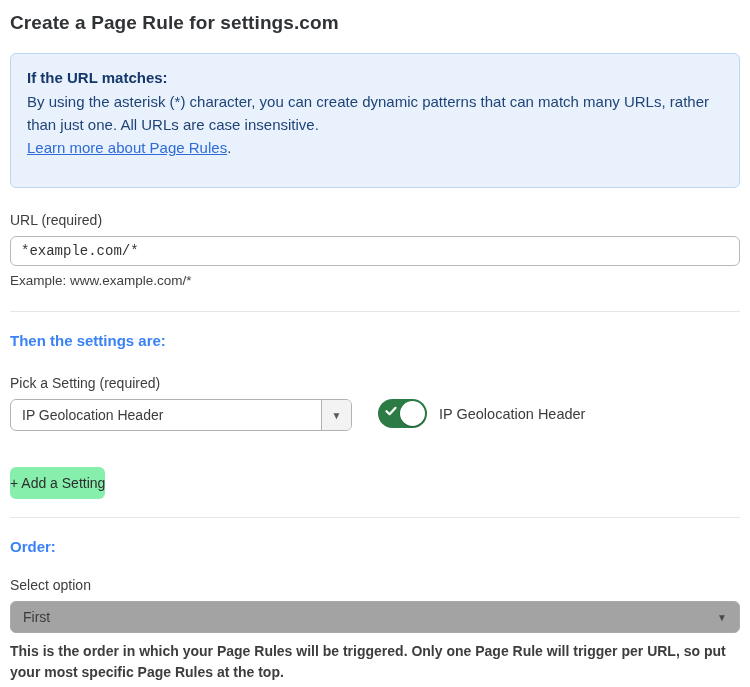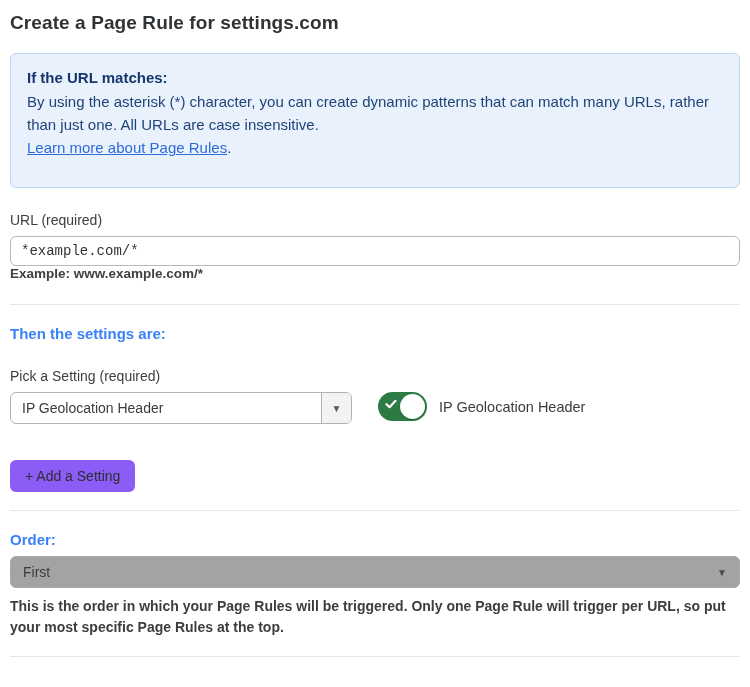--- a/index.html
+++ b/index.html
@@ -57,23 +57,23 @@
     border: 1px solid #b9b9b9;
     border-radius: 6px;
     padding: 0 10px;
     font-size: 14px;
     color: #333333;
     background: #ffffff;
     font-family: Liberation Mono, monospace;
     display: block;
   }
   .field-example {
+    margin-top: 7px;
     font-size: 13.5px;
     color: #404040;
-    font-weight: bold;
   }
 
   .divider {
     height: 1px;
     background: #e6e6e6;
     margin-top: 23px;
   }
 
   .section-heading {
     margin-top: 20px;
@@ -151,24 +151,24 @@
   }
   .toggle-label {
     margin-left: 12px;
     font-size: 14.5px;
     color: #3c3c3c;
   }
 
   .add-setting-btn {
     margin-top: 36px;
     display: inline-block;
-    background: #8b5cf6;
+    background: #86efac;
     border: none;
     border-radius: 6px;
-    padding: 8px 15px;
+    padding: 8px 0;
     font-size: 14px;
     color: #2e2e2e;
     cursor: pointer;
     font-family: "Liberation Sans", "DejaVu Sans", sans-serif;
   }
 
   
   .select-full {
     margin-top: 8px;
     width: 730px;
@@ -243,20 +243,21 @@
       <div class="toggle-label">IP Geolocation Header</div>
     </div>
   </div>
 
   <button class="add-setting-btn">+ Add a Setting</button>
 
   <div class="divider" style="margin-top:18px;"></div>
 
   <div class="section-heading">Order:</div>
 
+  <div class="field-label" style="margin-top:22px;">Select option</div>
 
   <div class="select-full">
     <div class="select-value">First</div>
     <div class="caret">▼</div>
   </div>
 
   <div class="order-help">This is the order in which your Page Rules will be triggered. Only one Page Rule will trigger per URL, so put your most specific Page Rules at the top.</div>
 
   <div class="divider" style="margin-top:18px;"></div>
 

